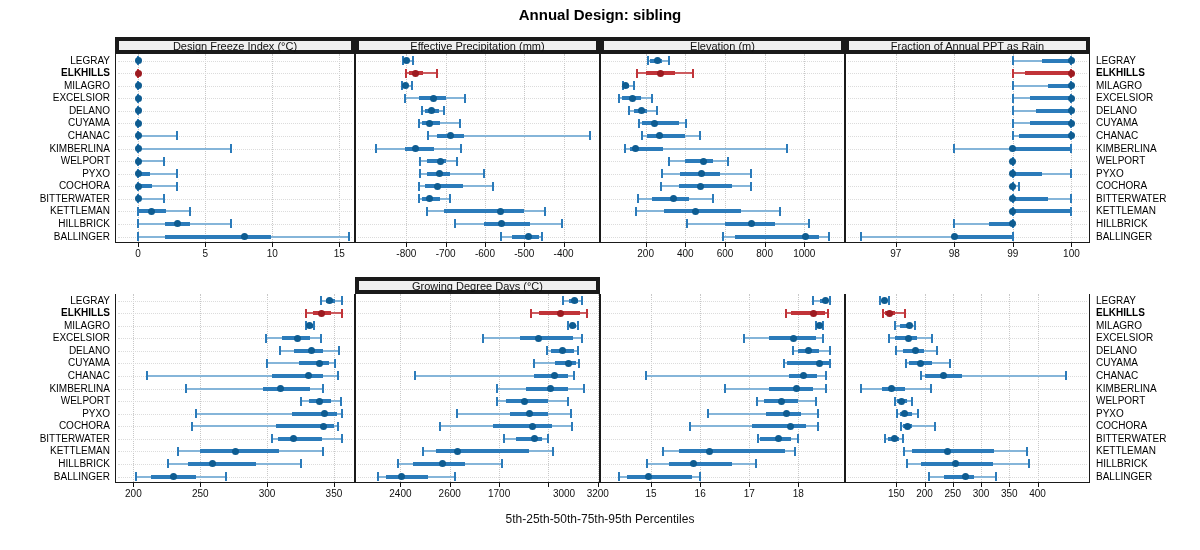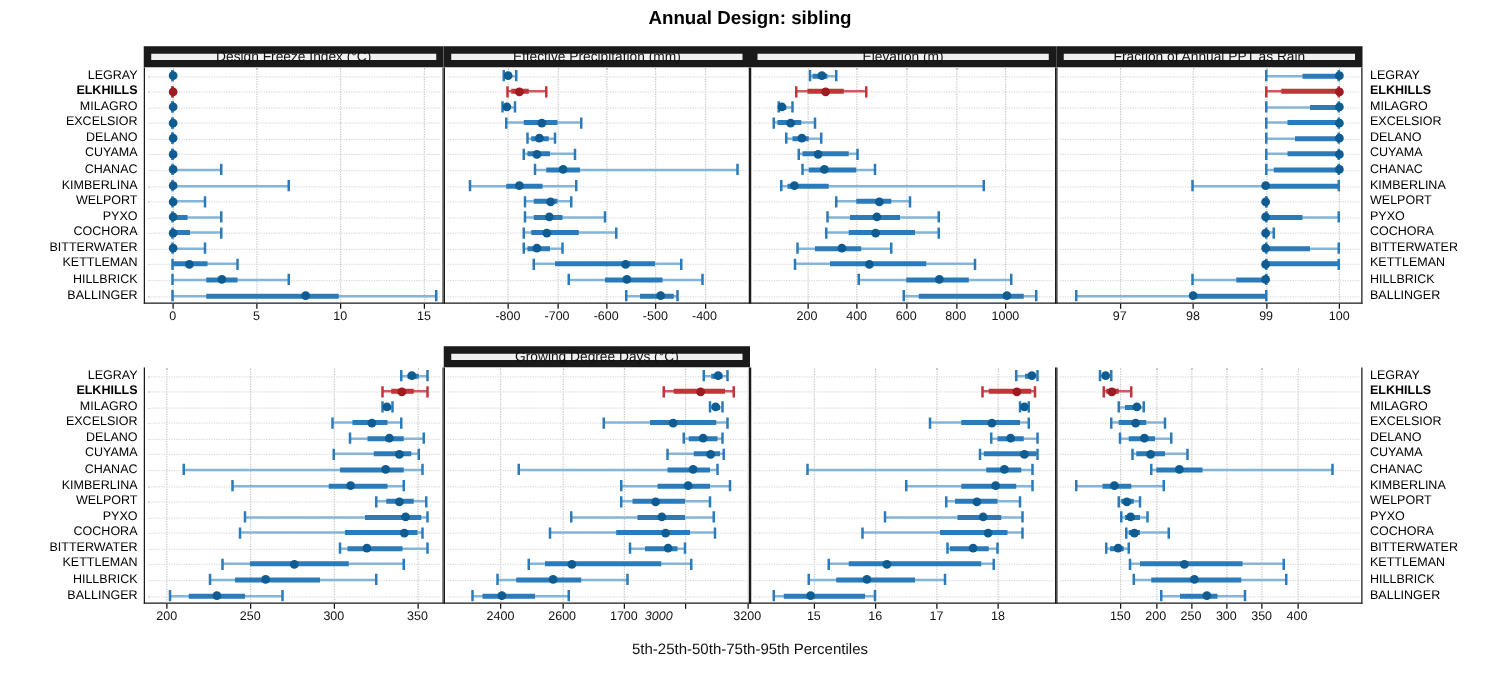--- a/index.html
+++ b/index.html
@@ -2,21 +2,21 @@
 <html><head>
 <meta charset="utf-8">
 <style>
   html,body{margin:0;padding:0;background:#fff;}
   #page{position:relative;width:1200px;height:550px;background:#ffffff;overflow:hidden;
         font-family:"Liberation Sans","DejaVu Sans",sans-serif;}
   #chart-title{position:absolute;top:6px;left:0;width:100%;text-align:center;
                font-size:15px;font-weight:700;color:#000;}
   #footer-label{position:absolute;top:512px;left:0;width:100%;text-align:center;
                 font-size:12px;color:#111;}
-  .phead{position:absolute;background:#f0f0f0;border:6px solid #a3a3a3;box-sizing:border-box;
+  .phead{position:absolute;background:#f0f0f0;border:4px solid #a3a3a3;box-sizing:border-box;
          display:flex;align-items:center;justify-content:center;font-size:11px;color:#111;}
   .pplot{position:absolute;background:#fff;border:1px solid #1a1a1a;border-top:none;
          box-sizing:border-box;overflow:hidden;}
   .grid{position:absolute;top:0;bottom:0;width:0;border-left:1px dotted #c8c8c8;}
   .rowline{position:absolute;left:2px;right:2px;height:0;border-top:1px dotted #dcdcdc;}
   .wh{position:absolute;height:2px;}
   .cap{position:absolute;width:2px;height:9px;}
   .bar{position:absolute;height:4px;}
   .dot{position:absolute;width:7px;height:7px;border-radius:50%;}
   .tick{position:absolute;width:1px;height:4px;background:#111;}
@@ -659,21 +659,21 @@
         <div class="bar" style="left: 29.6041px; width: 41.9391px; top: 180.5px; background: rgb(43, 123, 186);"></div>
         <div class="dot" style="left: 42.1396px; top: 179px; background: rgb(14, 92, 145);"></div>
       </div>
       <div class="tick" style="left: 400.406px; top: 483px;"></div>
       <div class="tlab" style="left: 400.406px; top: 488px;">2400</div>
       <div class="tick" style="left: 449.746px; top: 483px;"></div>
       <div class="tlab" style="left: 449.746px; top: 488px;">2600</div>
       <div class="tick" style="left: 499.086px; top: 483px;"></div>
       <div class="tlab" style="left: 499.086px; top: 488px;">1700</div>
       <div class="tick" style="left: 548.426px; top: 483px;"></div>
-      <div class="tlab" style="left: 527px; top: 488px; font-style: italic;">3000</div>
+      <div class="tlab" style="left: 564px; top: 488px;">3000</div>
       <div class="tick" style="left: 597.766px; top: 483px;"></div>
       <div class="tlab" style="left: 597.766px; top: 488px;">3200</div>
       <div class="pplot" style="left: 600px; top: 294px; width: 245px; height: 189px; border-color: rgb(26, 26, 26);">
         <div class="grid" style="left: 50.0727px; border-left-color: rgb(200, 200, 200);"></div>
         <div class="grid" style="left: 99.1636px; border-left-color: rgb(200, 200, 200);"></div>
         <div class="grid" style="left: 148.255px; border-left-color: rgb(200, 200, 200);"></div>
         <div class="grid" style="left: 197.345px; border-left-color: rgb(200, 200, 200);"></div>
         <div class="rowline" style="top: 6.5px; border-top-color: rgb(220, 220, 220);"></div>
         <div class="wh" style="left: 212.073px; width: 17.1818px; top: 5.5px; background: rgb(133, 181, 217);"></div>
         <div class="cap" style="left: 211.073px; top: 2px; background: rgb(43, 123, 186);"></div>

